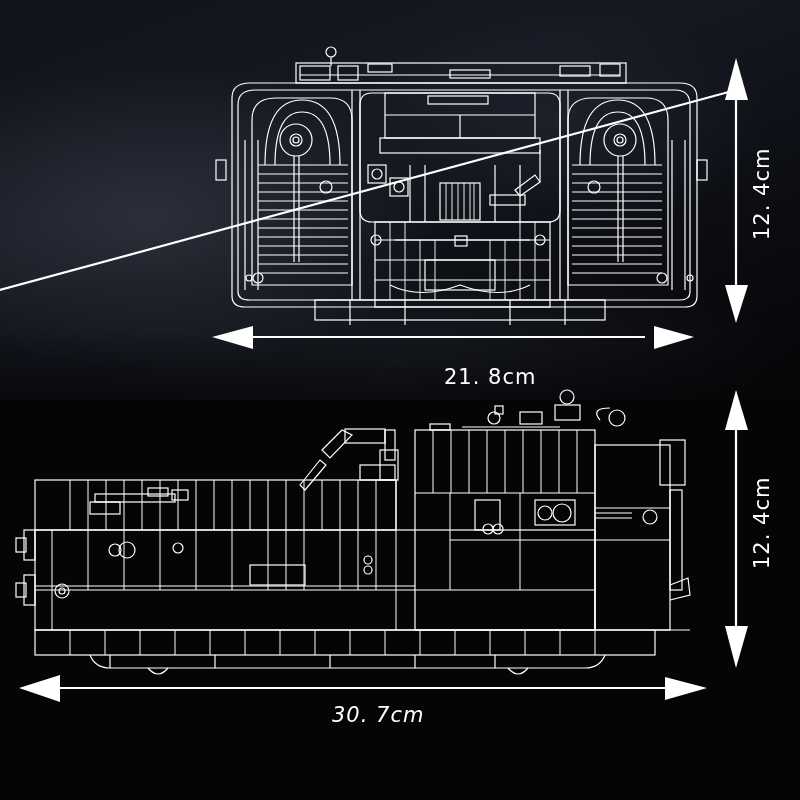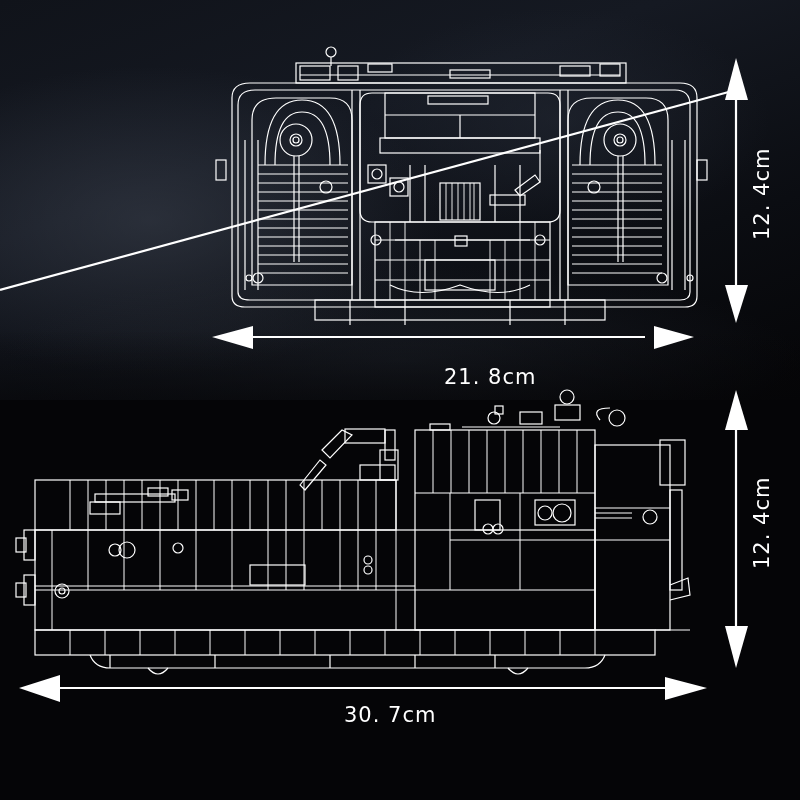--- a/index.html
+++ b/index.html
@@ -11,21 +11,21 @@
       radial-gradient(ellipse 300px 160px at 560px 120px, rgba(40,46,58,0.45), rgba(0,0,0,0) 70%),
       radial-gradient(ellipse 500px 120px at 400px 360px, rgba(30,34,42,0.6), rgba(0,0,0,0) 80%),
       linear-gradient(160deg, #10131a 0%, #151922 35%, #0b0d12 70%, #050507 100%);
   }
   .bg-fade { position:absolute; left:0; top:330px; width:800px; height:120px;
     background:linear-gradient(to bottom, rgba(5,5,7,0) 0%, rgba(5,5,7,1) 100%); }
   .drawing { position:absolute; left:0; top:0; }
   .label { position:absolute; color:#ffffff; font-family:"DejaVu Sans", sans-serif; font-size:21px; letter-spacing:1px; white-space:nowrap; }
   .label.vertical { transform:rotate(-90deg); transform-origin:center center; }
   #lbl-top-width { left:412px; top:365px;margin-left:32px; }
-  #lbl-bottom-width { left:344px; top:703px; }
+  #lbl-bottom-width { left:332px; top:703px;font-style:italic; }
   #lbl-top-height { left:722px; top:188px; width:80px; text-align:center; }
   #lbl-bottom-height { left:722px; top:517px; width:80px; text-align:center; }
 </style>
 </head>
 <body>
 
 <div class="bg">
   <div class="bg-top"></div>
   <div class="bg-fade"></div>
 </div>

